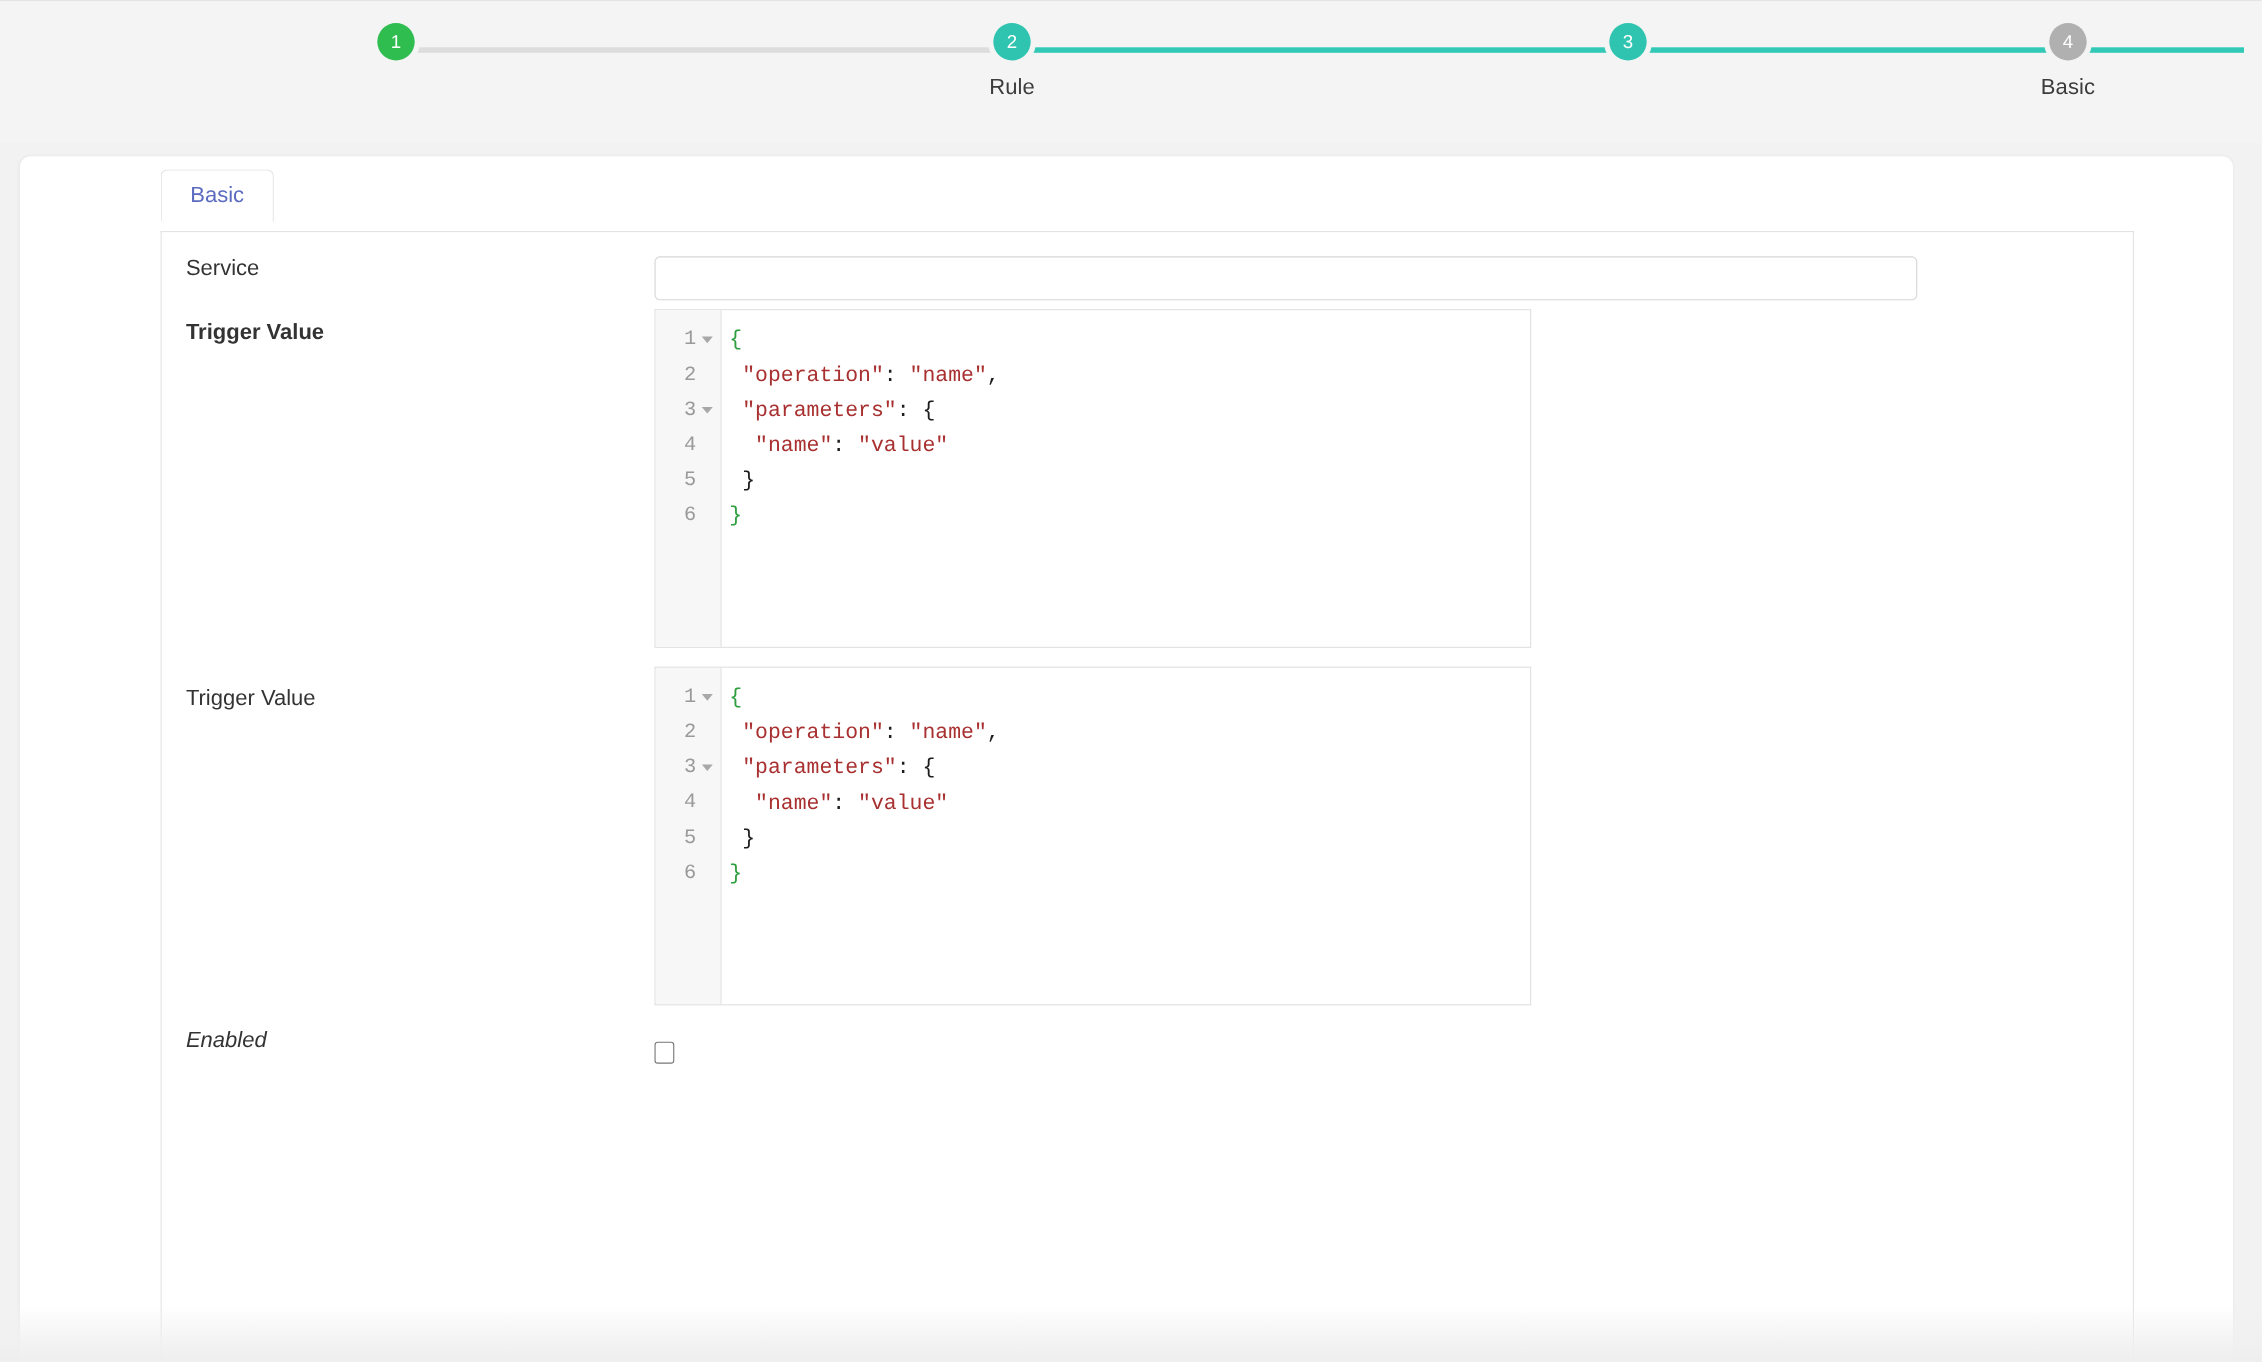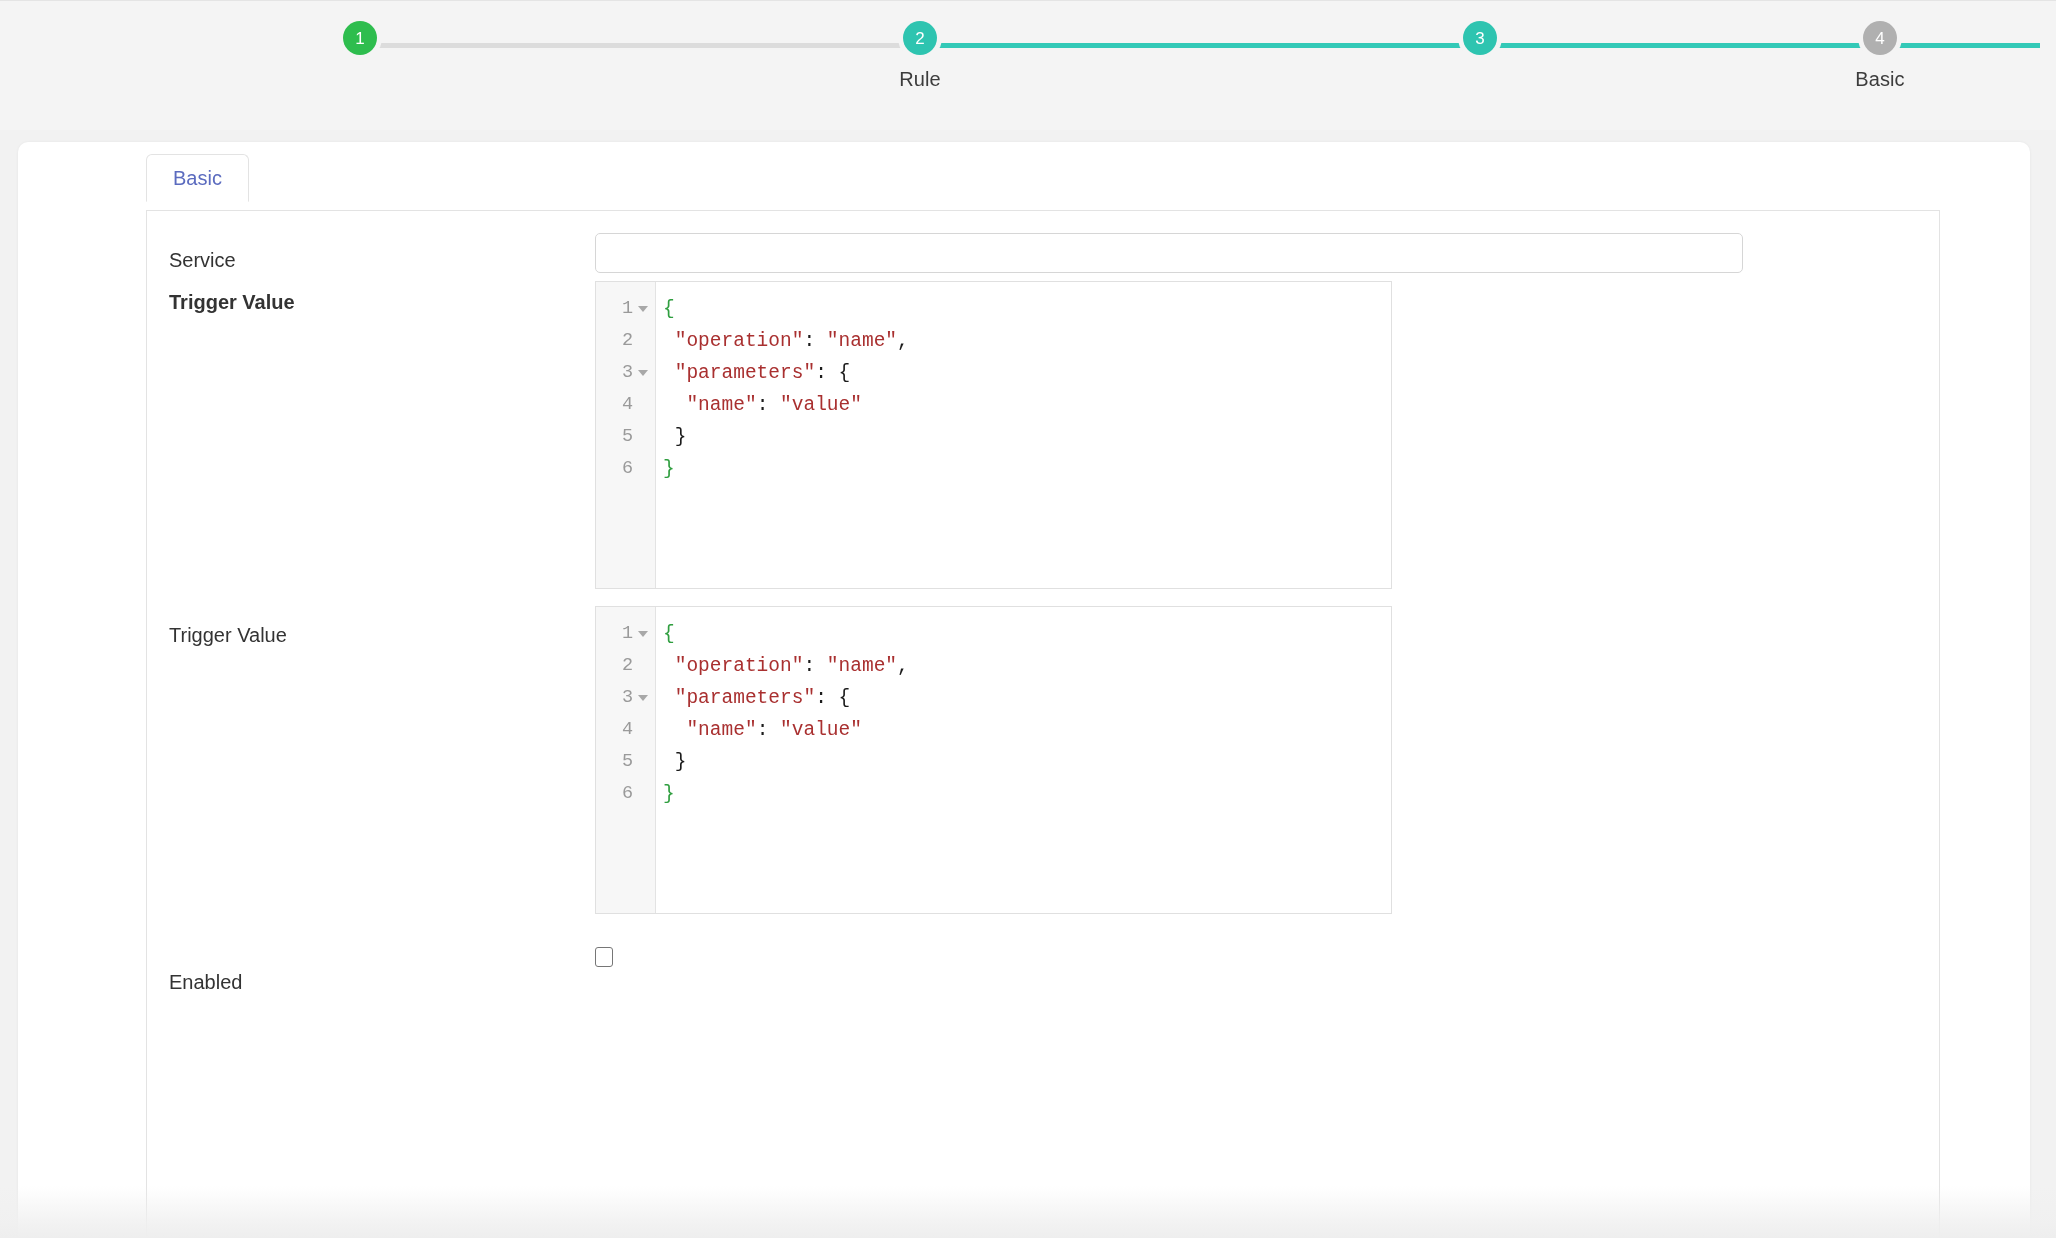--- a/index.html
+++ b/index.html
@@ -133,30 +133,30 @@
     position: absolute;
     left: 22px;
     font-size: 20px;
     color: #333333;
     white-space: nowrap;
   }
   .form-control { position: absolute; }
 
   
   #row-service   { top: 0; }
-  #row-service .form-label { top: 38px; }
+  #row-service .form-label { top: 22px; }
   #row-service .form-control { left: 448px; top: 22px; }
   #row-trigger   { top: 0; }
   #row-trigger .form-label { top: 80px; font-weight: bold; }
   #row-trigger .form-control { left: 448px; top: 70px; }
   #row-cleared   { top: 0; }
   #row-cleared .form-label { top: 413px; }
   #row-cleared .form-control { left: 448px; top: 395px; }
   #row-enabled   { top: 0; }
-  #row-enabled .form-label { top: 760px; }
+  #row-enabled .form-label { top: 724px; font-style: italic; }
   #row-enabled .form-control { left: 448px; top: 736px; }
 
   
   .text-input {
     width: 1148px;
     height: 40px;
     border: 1px solid #d6d6d6;
     border-radius: 5px;
     background: #ffffff;
     font-size: 18px;

